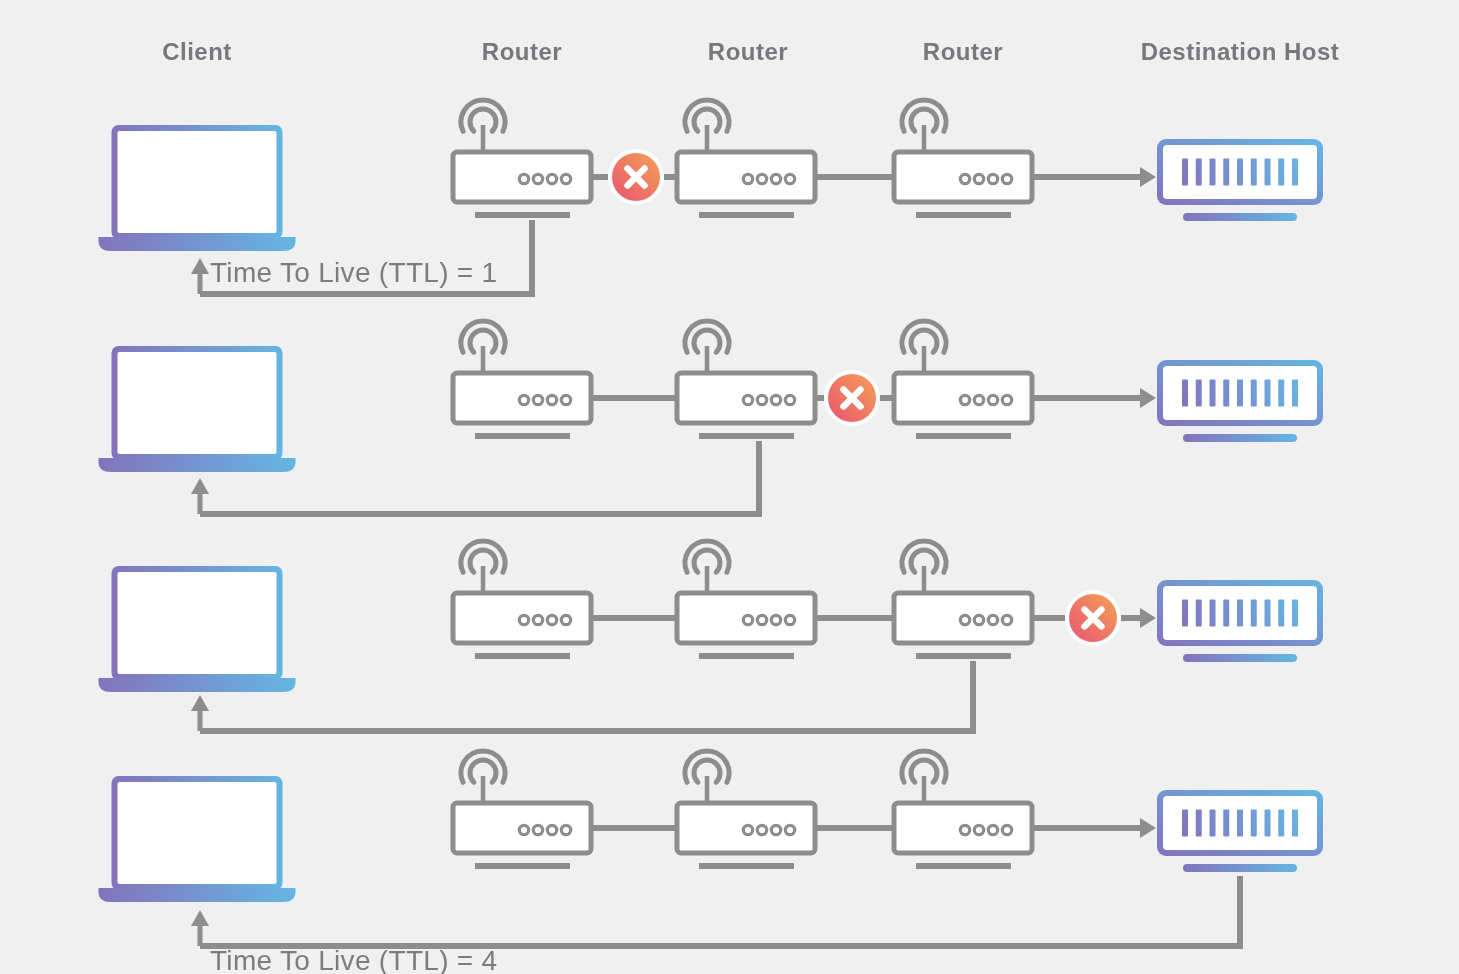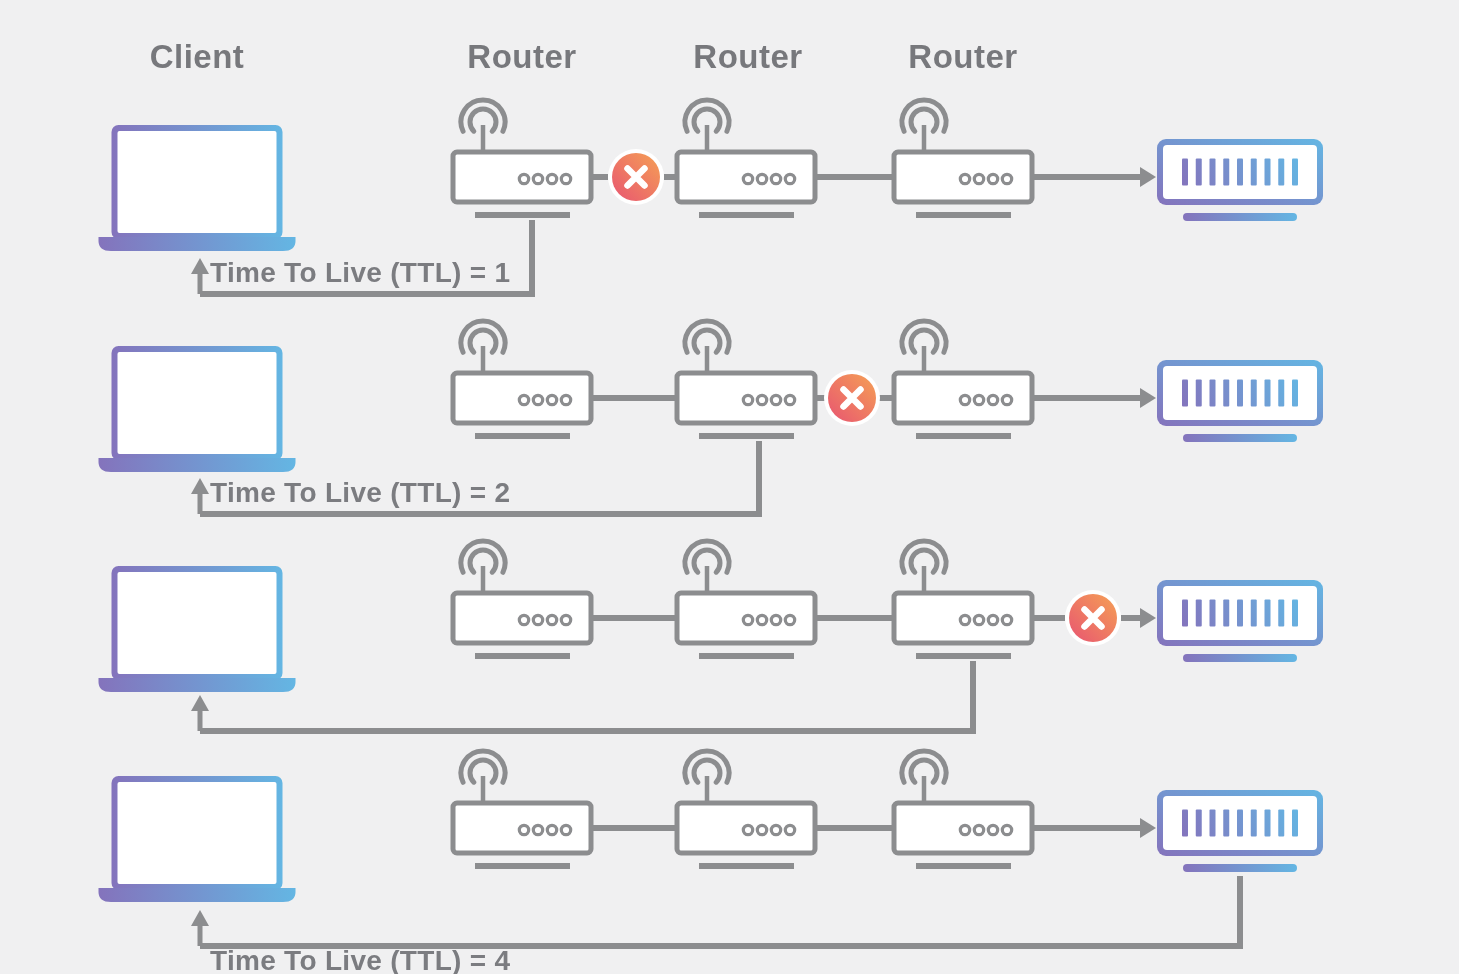--- a/index.html
+++ b/index.html
@@ -8,26 +8,26 @@
     position:relative;
     width:1459px;height:974px;
     background:#f0f0f1;
     overflow:hidden;
     margin:0 auto;
   }
   #diagram-svg{position:absolute;left:0;top:0;}
   .hdr{
     position:absolute;top:38px;
     transform:translateX(-50%);
-    font-size:33px;font-weight:700;color:#77787c;
+    font-size:24px;font-weight:700;color:#77787c;
     white-space:nowrap;letter-spacing:0.5px;
   }
   .ttl-label{
     position:absolute;left:210px;
-    font-size:28px;font-weight:700;color:#7b7c80;
+    font-size:28px;font-weight:400;color:#7b7c80;
     white-space:nowrap;letter-spacing:0.3px;
   }
 </style>
 </head>
 <body>
 
 <div id="stage">
 
   <svg id="diagram-svg" width="1459" height="974" viewBox="0 0 1459 974">
     <defs>
@@ -171,18 +171,18 @@
         <polyline points="1240,876 1240,946 200,946" fill="none" stroke="#8c8d8f" stroke-width="6"></polyline>
         <use href="#g-uparrow" transform="translate(200,946)"></use>
       </g>
     </g>
   </svg>
 
   <div class="hdr" style="left:197px">Client</div>
   <div class="hdr" style="left:522px">Router</div>
   <div class="hdr" style="left:748px">Router</div>
   <div class="hdr" style="left:963px">Router</div>
+  <div class="hdr" style="left:1240px">Destination Host</div>
 
   <div class="ttl-label" style="top:257px">Time To Live (TTL) = 1</div>
-  <div class="ttl-label" style="top:477px">Time To Live (TTL) = 2</div>
   <div class="ttl-label" style="top:945px">Time To Live (TTL) = 4</div>
 
 </div>
 
 </body></html>

